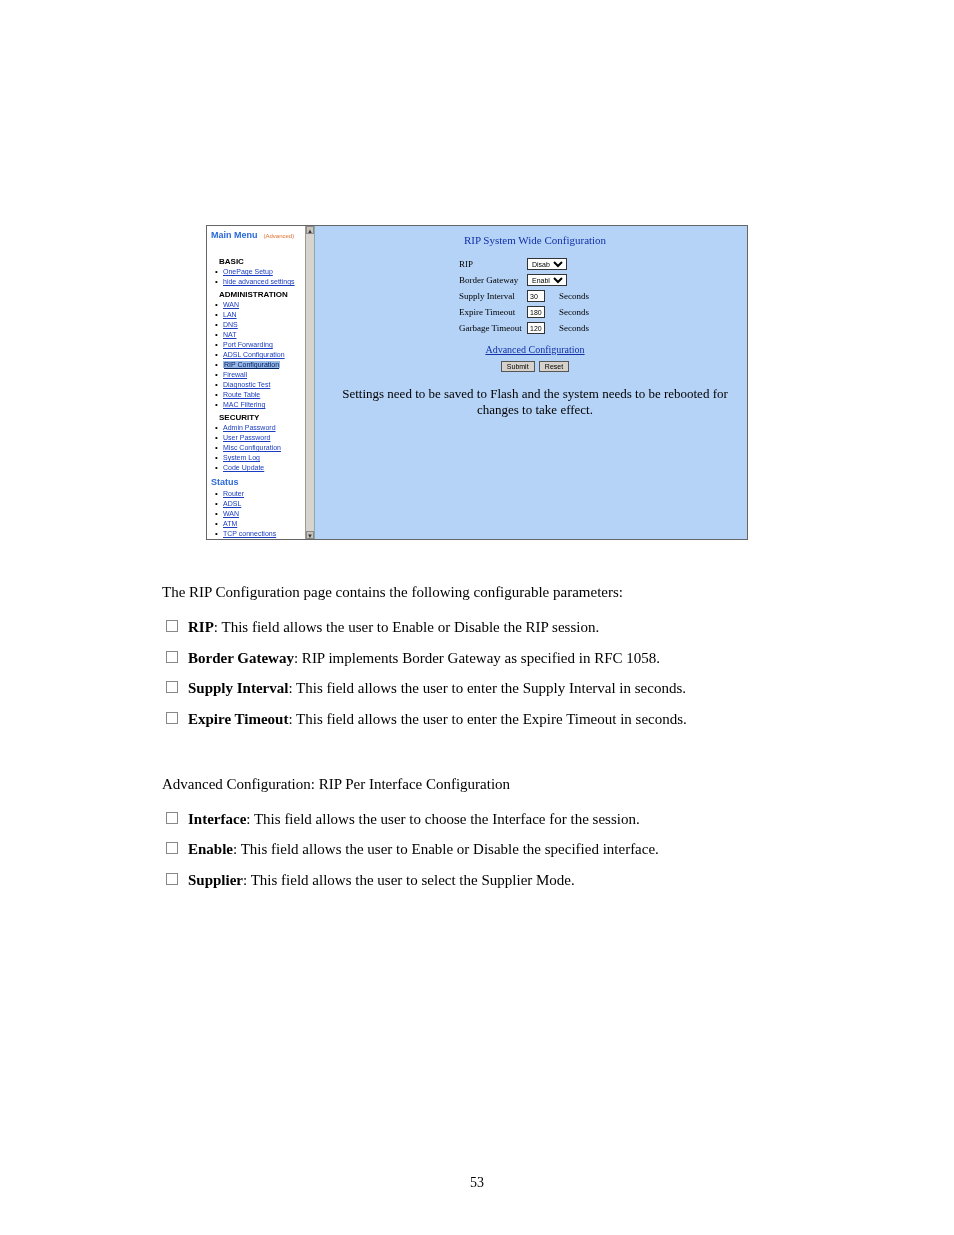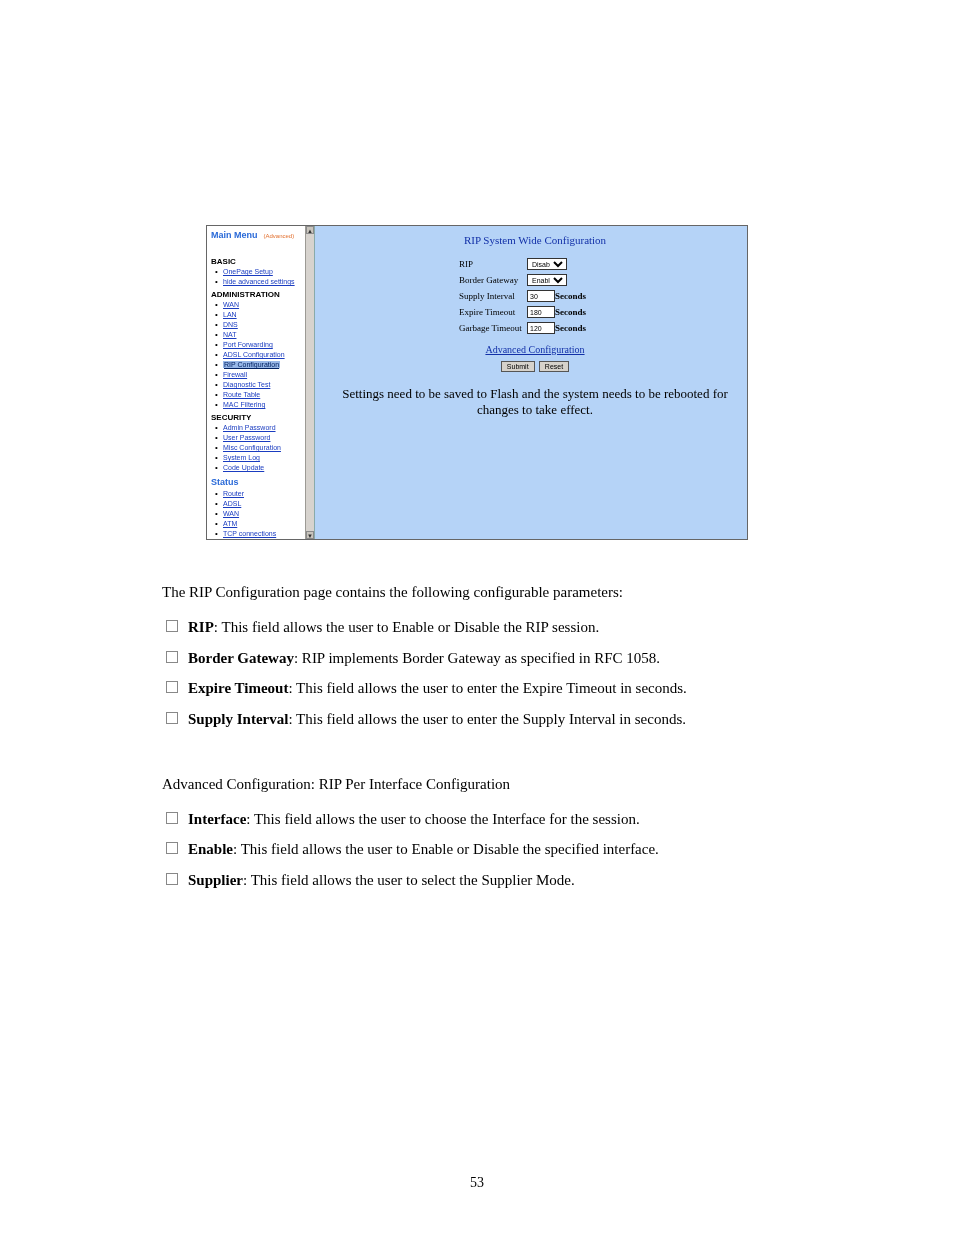--- a/index.html
+++ b/index.html
@@ -56,21 +56,21 @@
     font-size: 9px;
   }
   .menu-sub {
     color: #e2702f;
     font-size: 6px;
   }
   .cat {
     font-weight: bold;
     font-size: 8px;
     color: #000;
-    margin: 3px 0 1px 0;
+    margin: 3px 0 1px 8px;
   }
   .status-head {
     color: #2a6ad8;
     font-weight: bold;
     font-size: 9px;
     margin: 4px 0 2px 0;
   }
   .sidebar ul {
     list-style: none;
     margin: 0 0 0 4px;
@@ -157,25 +157,25 @@
     font-size: 7px;
     height: 12px;
     border: 1px solid #333;
     background: #fff;
     box-sizing: border-box;
   }
   .form-row select {
     width: 40px;
   }
   .form-row input {
-    width: 28px;
+    width: 18px;
     padding: 0 2px;
   }
   .form-row .unit {
-    font-weight: bold;
+    margin-left: 14px;
   }
   .adv-link {
     text-align: center;
     margin-top: 10px;
   }
   .adv-link a {
     color: #1230a8;
     text-decoration: underline;
     font-family: "Times New Roman", serif;
     font-size: 10px;
@@ -354,25 +354,25 @@
         <div class="b-line">
           <span class="b-box"></span>
           <span><span class="field-name">RIP</span><span>: This field allows the user to Enable or Disable the RIP session.</span></span>
         </div>
         <div class="b-line">
           <span class="b-box"></span>
           <span><span class="field-name">Border Gateway</span><span>: RIP implements Border Gateway as specified in RFC 1058.</span></span>
         </div>
         <div class="b-line">
           <span class="b-box"></span>
+          <span><span class="field-name">Supply Interval</span><span>: This field allows the user to enter the Supply Interval in seconds.</span></span>
+        </div>
+        <div class="b-line">
+          <span class="b-box"></span>
           <span><span class="field-name">Expire Timeout</span><span>: This field allows the user to enter the Expire Timeout in seconds.</span></span>
-        </div>
-        <div class="b-line">
-          <span class="b-box"></span>
-          <span><span class="field-name">Supply Interval</span><span>: This field allows the user to enter the Supply Interval in seconds.</span></span>
         </div>
       </div>
 
     <p class="para">Advanced Configuration: RIP Per Interface Configuration</p>
 
     <div class="bullets" id="bullets-adv">
         <div class="b-line">
           <span class="b-box"></span>
           <span><span class="field-name">Interface</span><span>: This field allows the user to choose the Interface for the session.</span></span>
         </div>

